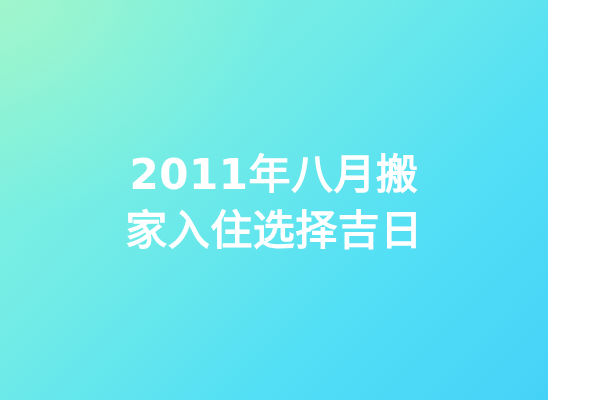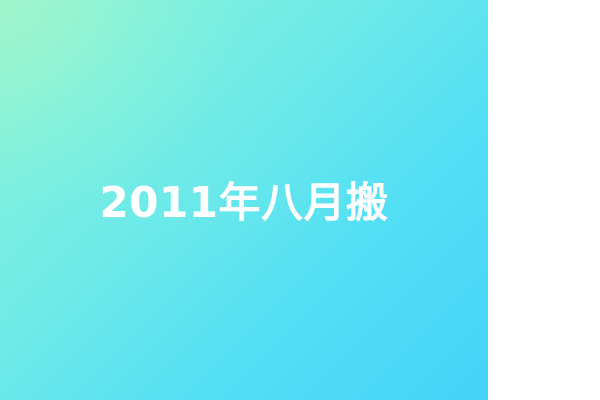--- a/index.html
+++ b/index.html
@@ -11,21 +11,21 @@
   body {
     width: 600px;
     height: 400px;
     overflow: hidden;
     font-family: "DejaVu Sans", "Liberation Sans", sans-serif;
   }
 
   
   .banner {
     position: relative;
-    width: 488px;
+    width: 548px;
     height: 400px;
     box-sizing: border-box;
     display: flex;
     align-items: center;
     justify-content: center;
     overflow: hidden;
     
     background: #5fe3e0;
   }
 
@@ -65,15 +65,16 @@
     white-space: nowrap;
   }
 </style>
 </head>
 <body>
 
 <div class="banner" style="background: linear-gradient(135deg, rgb(158, 243, 200) 0%, rgb(126, 240, 224) 22%, rgb(110, 234, 232) 40%, rgb(83, 223, 245) 68%, rgb(69, 210, 248) 100%);">
 
   <div class="title-block" style="color: rgb(255, 255, 255);">
     <span class="title-line">2011年八月搬</span>
+    <span class="title-line">家入住选择吉日</span>
   </div>
 
 </div>
 
 </body></html>

